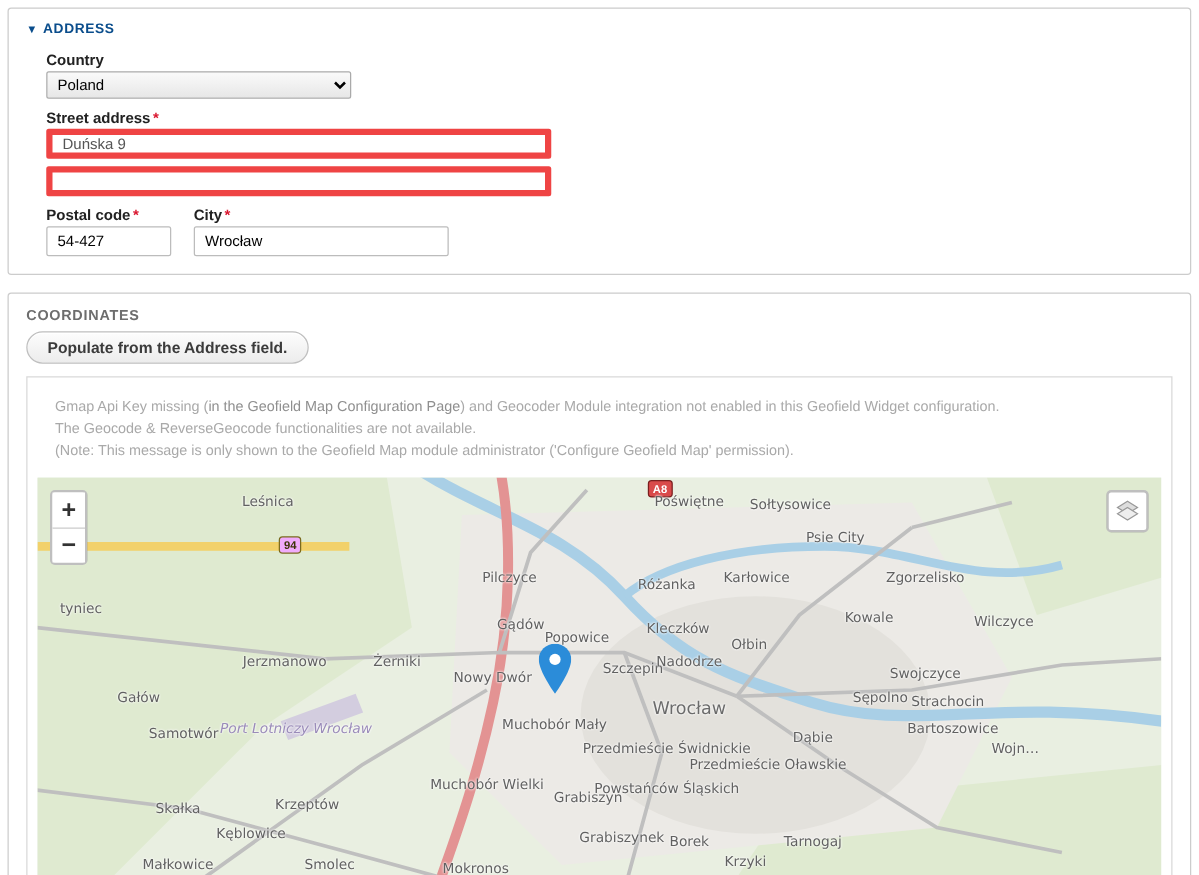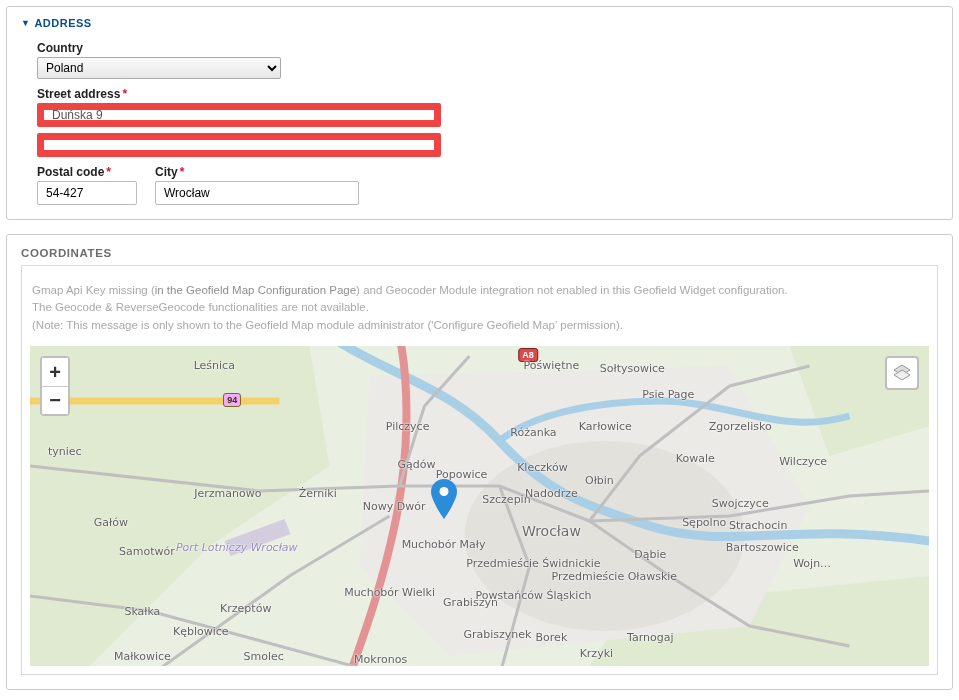--- a/index.html
+++ b/index.html
@@ -10,32 +10,32 @@
 .fieldset-legend .tri { font-size: 9px; }
 .fieldset-body { padding: 2px 14px 14px 14px; }
 .fieldset-body-inner { padding: 0 16px; }
 
 .form-row { margin-top: 8px; }
 label.lbl { font-weight: bold; font-size: 12px; color: #222; display: block; margin-bottom: 2px; }
 .req { color: #d9162e; font-weight: bold; margin-left: 2px; }
 
 select.country { width: 244px; height: 22px; font-size: 12px; background: linear-gradient(#fafafa,#e7e7e7); border: 1px solid #aaa; border-radius: 2px; padding: 1px 4px; }
 
-input.text { width: 404px; height: 24px; font-size: 12px; border: 7px solid #ef4444; border-radius: 2px; padding: 2px 8px; background: #fff; color: #555; }
+input.text { width: 404px; height: 24px; font-size: 12px; border: 5px solid #ef4444; border-radius: 2px; padding: 2px 8px; background: #fff; color: #555; }
 
 .inline-fields { display: flex; gap: 18px; margin-top: 8px; }
 .inline-fields .col label.lbl { margin-bottom: 2px; }
 input.postal { width: 100px; height: 24px; font-size: 12px; border: 1px solid #bcbcbc; border-radius: 2px; padding: 2px 8px; }
 input.city { width: 204px; height: 24px; font-size: 12px; border: 1px solid #bcbcbc; border-radius: 2px; padding: 2px 8px; }
 
 .coord-legend { font-weight: bold; font-size: 11.5px; letter-spacing: 0.6px; color: #6d6d6d; padding: 12px 14px 6px 14px; }
 .populate-btn { font-family: inherit; font-size: 12.5px; font-weight: bold; color: #3b3b3b; background: linear-gradient(#fdfdfd,#ececec); border: 1px solid #bfbfbf; border-radius: 14px; padding: 5px 16px; cursor: pointer; margin: 0 14px 10px 14px; box-shadow: inset 0 1px 0 #fff; }
 
 .inner-border { border: 1px solid #d9d9d9; margin: 0 14px 14px 14px; padding: 16px 8px 8px 8px; }
-.notice { color: #a9a9a9; font-size: 11.5px; line-height: 1.5; padding: 0 2px 12px 2px; }
+.notice { color: #a9a9a9; font-size: 11.5px; line-height: 1.5; padding: 0 2px 12px 2px; margin-left: 12px; }
 .notice .em { color: #8f8f8f; }
 
 .map-wrap { position: relative; width: 100%; height: 320px; overflow: hidden; background: #e8efe0; }
 .map-svg { position: absolute; inset: 0; width: 100%; height: 100%; }
 .map-ctrl { position: absolute; top: 10px; left: 10px; width: 30px; background: #fff; border: 2px solid rgba(0,0,0,0.25); border-radius: 4px; font-family: Arial,sans-serif; }
 .map-ctrl button { display: block; width: 100%; height: 28px; border: none; background: #fff; font-size: 20px; font-weight: bold; color: #333; cursor: pointer; line-height: 24px; }
 .map-ctrl button + button { border-top: 1px solid #ccc; }
 .map-layers { position: absolute; top: 10px; right: 10px; width: 34px; height: 34px; background: #fff; border: 2px solid rgba(0,0,0,0.25); border-radius: 4px; display: flex; align-items: center; justify-content: center; cursor: pointer; }
 .marker { position: absolute; transform: translate(-50%, -100%); }
 .map-label { position: absolute; transform: translate(-50%,-50%); font-size: 11px; color: #616161; white-space: nowrap; pointer-events: none; font-family: "DejaVu Sans", Arial, sans-serif; text-shadow: 0 0 2px #fff, 0 0 2px #fff; }
@@ -85,20 +85,21 @@
         <input class="city" type="text" value="Wrocław" style="">
       </div>
     </div>
 
   </div>
     </div>
 </div>
 
 <div class="fieldset">
   <div class="coord-legend">COORDINATES</div>
+  <button class="populate-btn">Populate from the Address field.</button>
 
   <div class="inner-border">
     <div class="notice">
       <span>Gmap Api Key missing (</span><span class="em">in the Geofield Map Configuration Page</span><span>) and Geocoder Module integration not enabled in this Geofield Widget configuration.</span><br>
       <span>The Geocode &amp; ReverseGeocode functionalities are not available.</span><br>
       <span>(Note: This message is only shown to the Geofield Map module administrator ('Configure Geofield Map' permission).</span>
     </div>
 
     <div class="map-wrap">
 
@@ -159,21 +160,21 @@
       <span class="map-label" style="left:58%; top:91%;">Borek</span>
       <span class="map-label" style="left:63%; top:96%;">Krzyki</span>
       <span class="map-label" style="left:53%; top:48%;">Szczepin</span>
       <span class="map-label" style="left:56%; top:27%;">Różanka</span>
       <span class="map-label" style="left:57%; top:38%;">Kleczków</span>
       <span class="map-label" style="left:58%; top:46%;">Nadodrze</span>
       <span class="map-label" style="left:62%; top:42%;margin-left:12px;">Ołbin</span>
       <span class="map-label" style="left:64%; top:25%;">Karłowice</span>
       <span class="map-label" style="left:58%; top:6%;">Poświętne</span>
       <span class="map-label" style="left:67%; top:7%;">Sołtysowice</span>
-      <span class="map-label" style="left:71%; top:15%;">Psie Page</span>
+      <span class="map-label" style="left:71%; top:15%;">Psie City</span>
       <span class="map-label" style="left:79%; top:25%;">Zgorzelisko</span>
       <span class="map-label" style="left:74%; top:35%;text-align:center;">Kowale</span>
       <span class="map-label" style="left:86%; top:36%;">Wilczyce</span>
       <span class="map-label" style="left:69%; top:65%;">Dąbie</span>
       <span class="map-label" style="left:75%; top:55%;">Sępolno</span>
       <span class="map-label" style="left:77%; top:63%;margin-left:40px;">Bartoszowice</span>
       <span class="map-label" style="left:79%; top:49%;">Swojczyce</span>
       <span class="map-label" style="left:81%; top:56%;">Strachocin</span>
       <span class="map-label" style="left:87%; top:68%;">Wojn…</span>
       <span class="map-label" style="left:69%; top:91%;">Tarnogaj</span>

